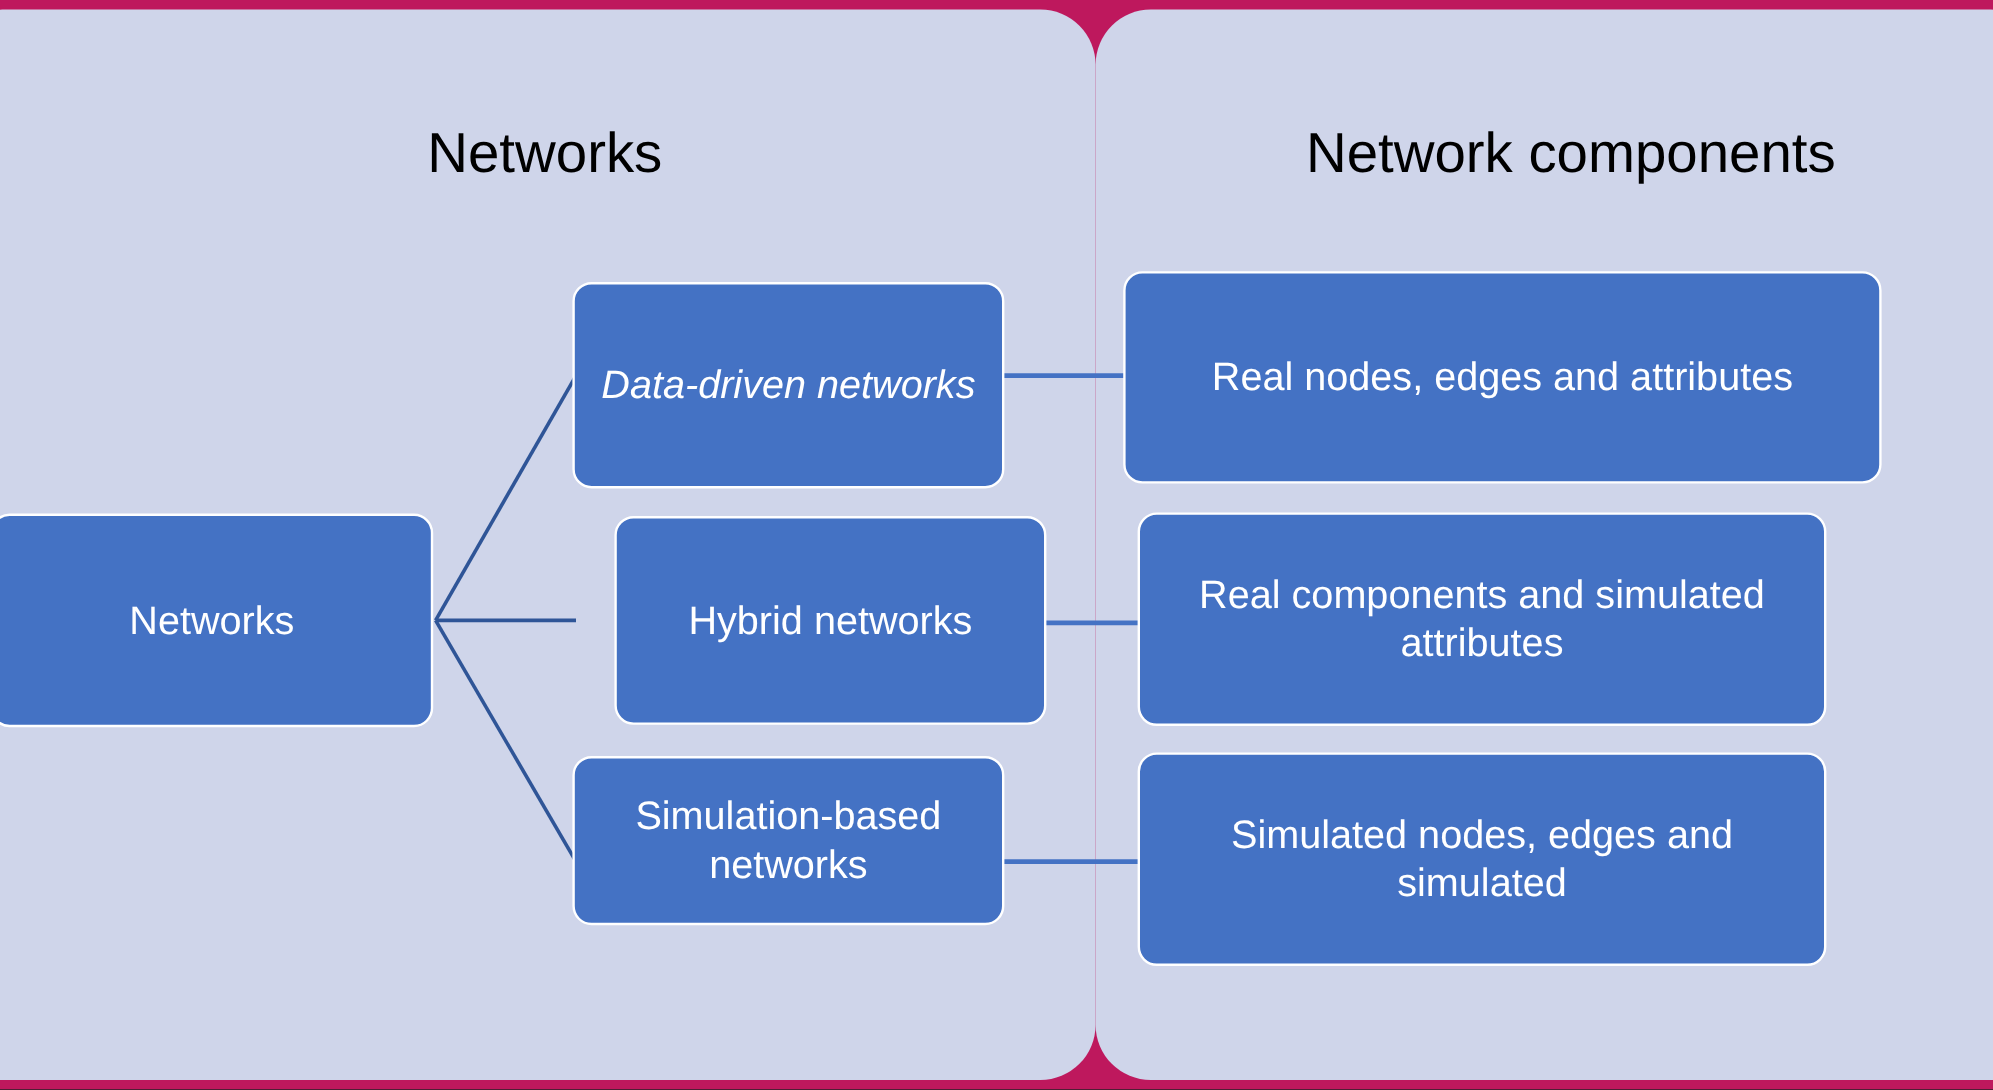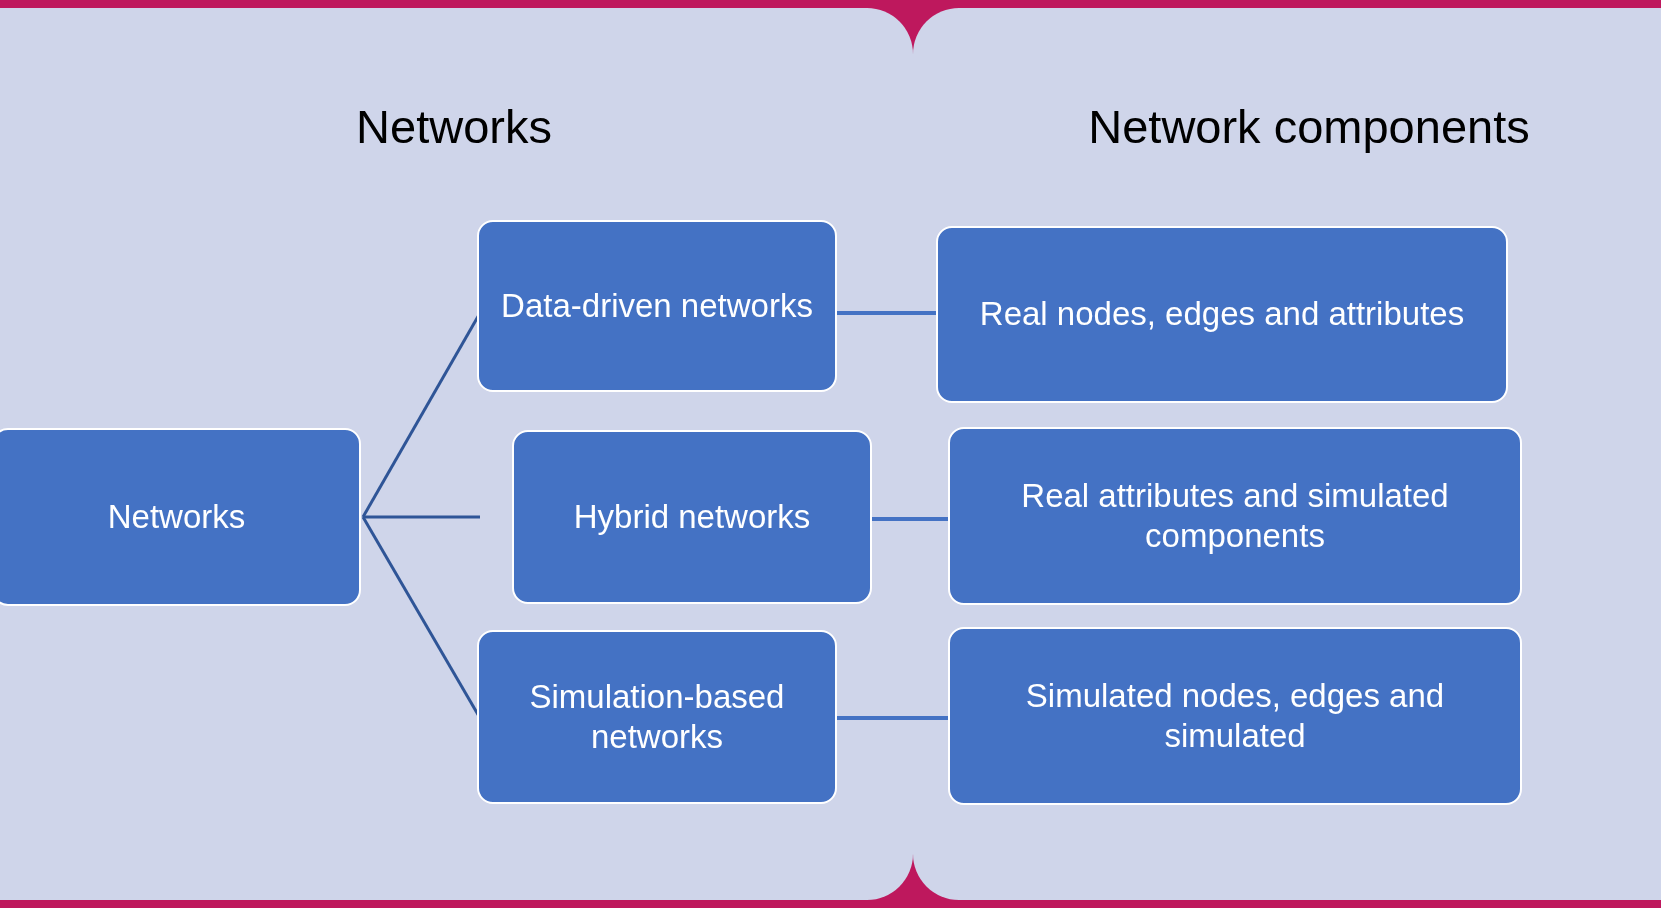--- a/index.html
+++ b/index.html
@@ -45,26 +45,26 @@
     font-size:33px;
     line-height:1.22;
     box-sizing:border-box;
     padding:6px 14px;
   }
 
   
   #node-root{ left:-8px; top:428px; width:369px; height:178px; }
 
   
-  #node-datadriven{ left:477px; top:220px; width:360px; height:172px; }
+  #node-datadriven{ left:477px; top:235px; width:360px; height:172px;font-style:italic; }
   #node-hybrid{     left:477px; top:430px; width:360px; height:174px;margin-left:35px; }
-  #node-simulation{ left:477px; top:630px; width:360px; height:174px; }
+  #node-simulation{ left:477px; top:630px; width:360px; height:141px; }
 
   
-  #node-real-nodes{   left:936px; top:226px; width:572px; height:177px; }
+  #node-real-nodes{   left:936px; top:226px; width:632px; height:177px; }
   #node-real-comp{    left:948px; top:427px; width:574px; height:178px; }
   #node-sim-nodes{    left:948px; top:627px; width:574px; height:178px; }
 
   .node-label{ display:block; }
 </style>
 </head>
 <body>
 
 <div id="stage">
 
@@ -99,20 +99,20 @@
 
   <div class="node" id="node-simulation">
     <span class="node-label">Simulation-based networks</span>
   </div>
 
   <div class="node" id="node-real-nodes">
     <span class="node-label">Real nodes, edges and attributes</span>
   </div>
 
   <div class="node" id="node-real-comp">
-    <span class="node-label">Real attributes and simulated components</span>
+    <span class="node-label">Real components and simulated attributes</span>
   </div>
 
   <div class="node" id="node-sim-nodes">
     <span class="node-label">Simulated nodes, edges and simulated</span>
   </div>
 
 </div>
 
 </body></html>

